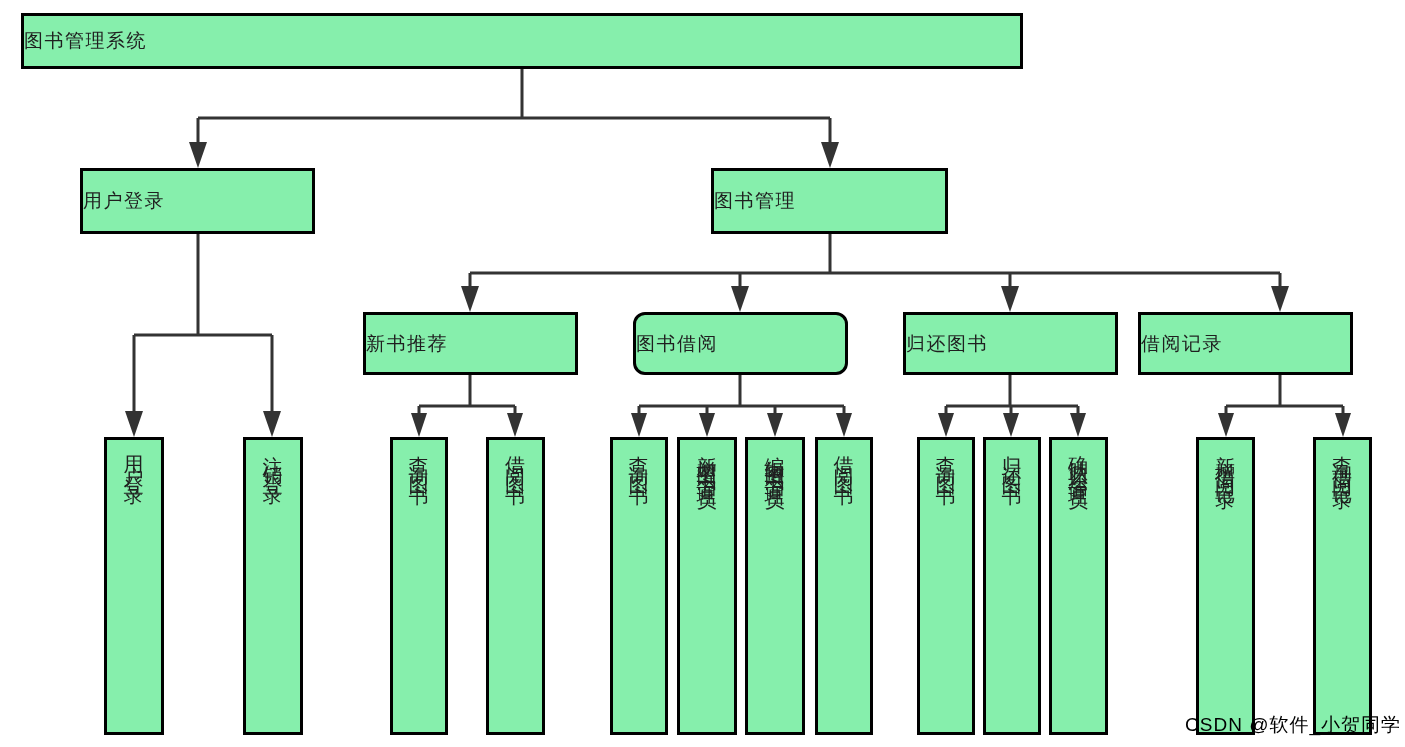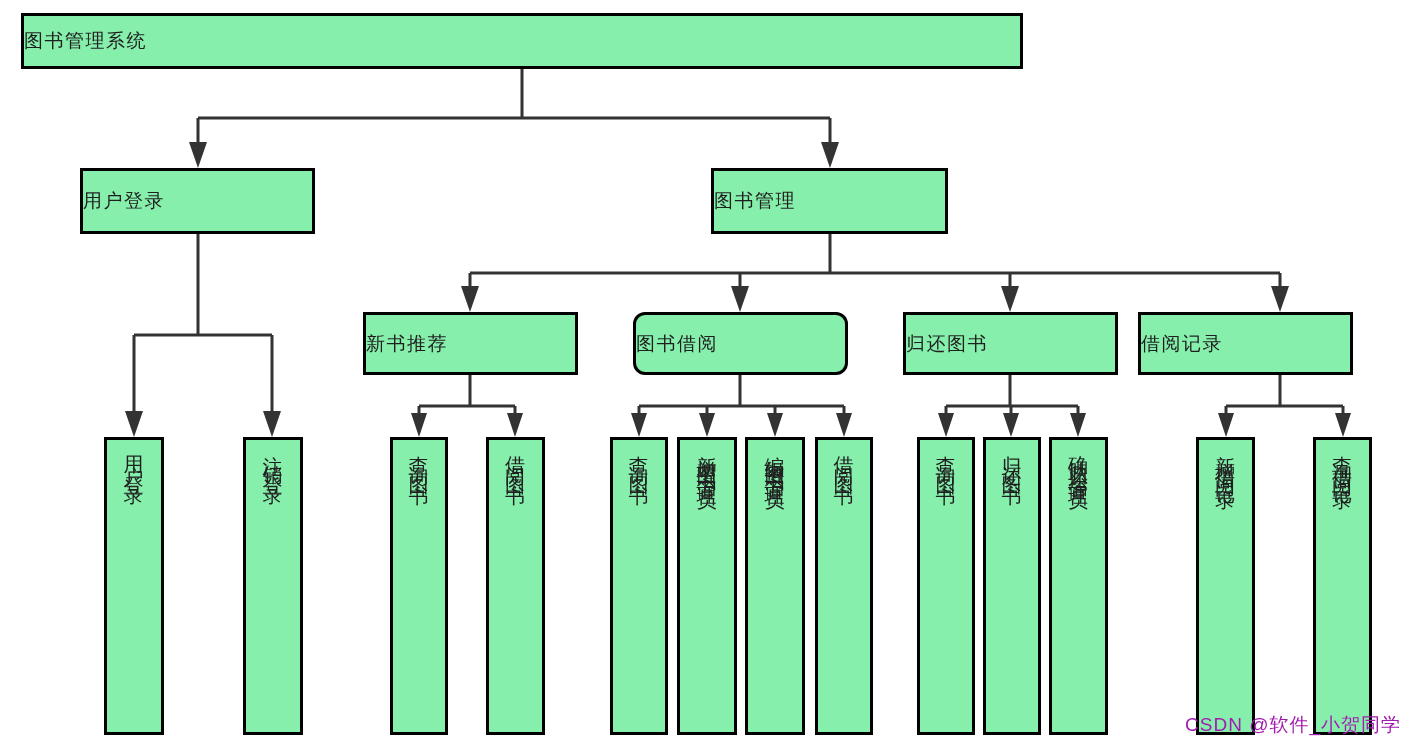--- a/index.html
+++ b/index.html
@@ -47,21 +47,21 @@
   .leaf-7  { left:815px;  width:58px; }
   .leaf-8  { left:917px;  width:58px; }
   .leaf-9  { left:983px;  width:58px; }
   .leaf-10 { left:1049px; width:59px; letter-spacing:5px; }
   .leaf-11 { left:1196px; width:59px; letter-spacing:7px; }
   .leaf-12 { left:1313px; width:59px; letter-spacing:7px; }
   .watermark {
     position:absolute;
     right:4px; bottom:9px;
     font-size:19px;
-    color:#a21caf;
+    color:#000000;
     letter-spacing:1px;
     white-space:nowrap;
   }
 </style>
 </head>
 <body>
 
 <div class="canvas">
 
   <svg class="wires" width="1405" height="747" viewBox="0 0 1405 747" fill="none" stroke="#333333" stroke-width="3">

